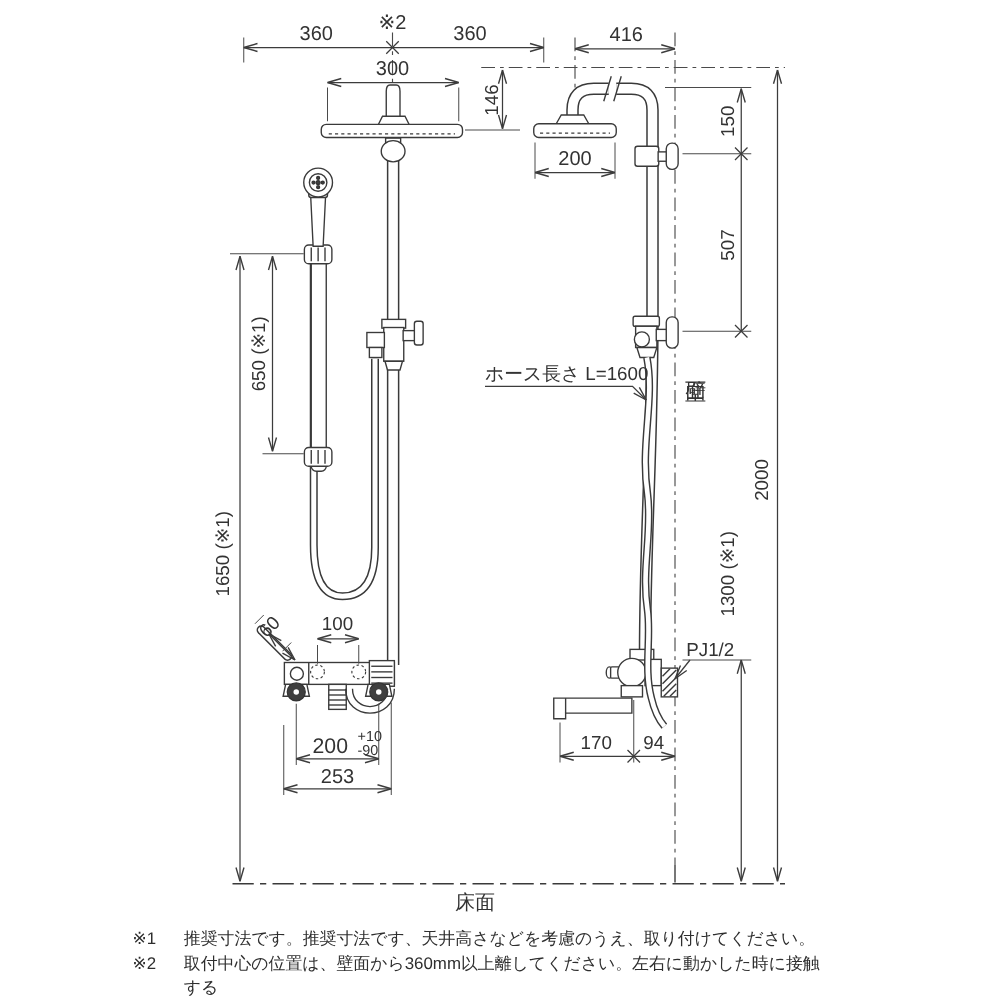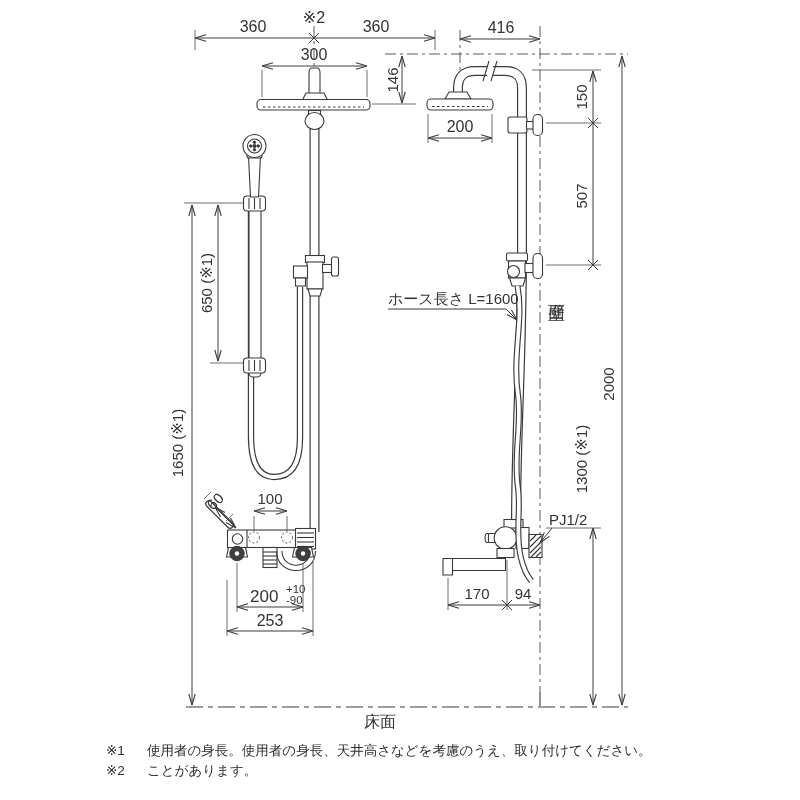--- a/index.html
+++ b/index.html
@@ -268,23 +268,24 @@
     <text x="380" y="727" text-anchor="middle" style="font-size:16px">床面</text>
   </g>
 </svg>
 
 <div class="vtext">壁面</div>
 
 <div class="notes">
   <div class="note-row">
     <span class="note-ref">※1</span>
     <div>
-      <div>使用者の身長。使用者の身長、天井高さなどを考慮のうえ、取り付けてください。</div>
+      <div>推奨寸法です。推奨寸法です、天井高さなどを考慮のうえ、取り付けてください。</div>
     </div>
   </div>
   <div class="note-row">
     <span class="note-ref">※2</span>
     <div>
+      <div>取付中心の位置は、壁面から360mm以上離してください。左右に動かした時に接触する</div>
       <div>ことがあります。</div>
     </div>
   </div>
 </div>
 </div>
 
 </body></html>

